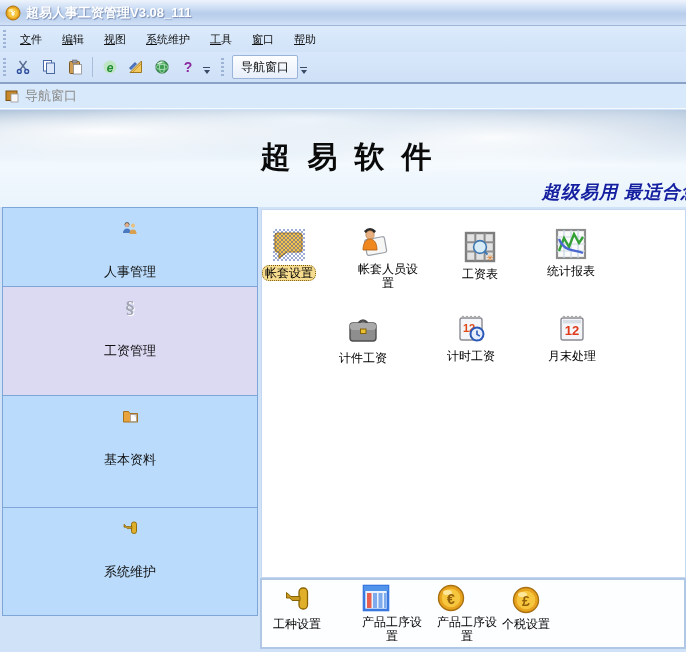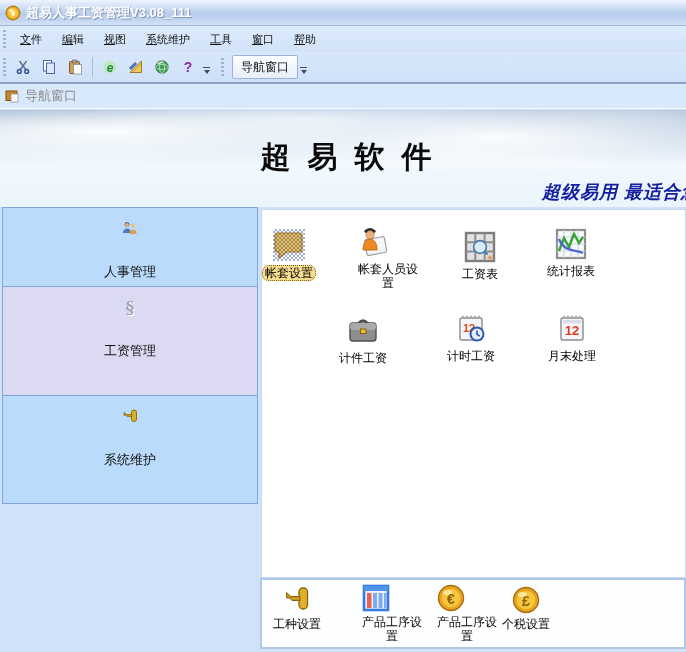--- a/index.html
+++ b/index.html
@@ -197,20 +197,30 @@
           <circle cx="12" cy="5.4" r="2" fill="#e8c27a"></circle>
           <path d="M8.4 14 c0-3 1.6-4.4 3.6-4.4 s3.6 1.4 3.6 4.4z" fill="#d9a050"></path>
         </svg>
       </span>
       <span class="side-label">人事管理</span>
     </div>
     <div class="side-sec sec2 active">
       <span class="side-ico" style="font-family:'DejaVu Serif',serif;font-size:17px;color:#a0a6b4;font-weight:bold;text-shadow:1px 1px 0 #fff;">§</span>
       <span class="side-label">工资管理</span>
     </div>
+    <div class="side-sec sec3">
+      <span class="side-ico">
+        <svg width="17" height="16" viewBox="0 0 17 16">
+          <path d="M1.5 3.5 h5 l1.5 2 h7.5 v8.5 h-14z" fill="#e8a33d" stroke="#a06a10" stroke-width=".9"></path>
+          <rect x="8.5" y="6.5" width="6" height="7" fill="#fff" stroke="#999" stroke-width=".7"></rect>
+          <path d="M12.5 6.5 l2 2 h-2z" fill="#ccc"></path>
+        </svg>
+      </span>
+      <span class="side-label">基本资料</span>
+    </div>
     <div class="side-sec sec4">
       <span class="side-ico">
         <svg width="18" height="16" viewBox="0 0 18 16">
           <rect x="10.5" y="2" width="5" height="11.5" rx="2.2" fill="#e0b02a" stroke="#8a6400" stroke-width=".9"></rect>
           <path d="M11 6.5 H5.5 L3 4.2 v3 h2 l1.2 1.4 H11z" fill="#c89a20" stroke="#8a6400" stroke-width=".7"></path>
         </svg>
       </span>
       <span class="side-label">系统维护</span>
     </div>
   </div>

